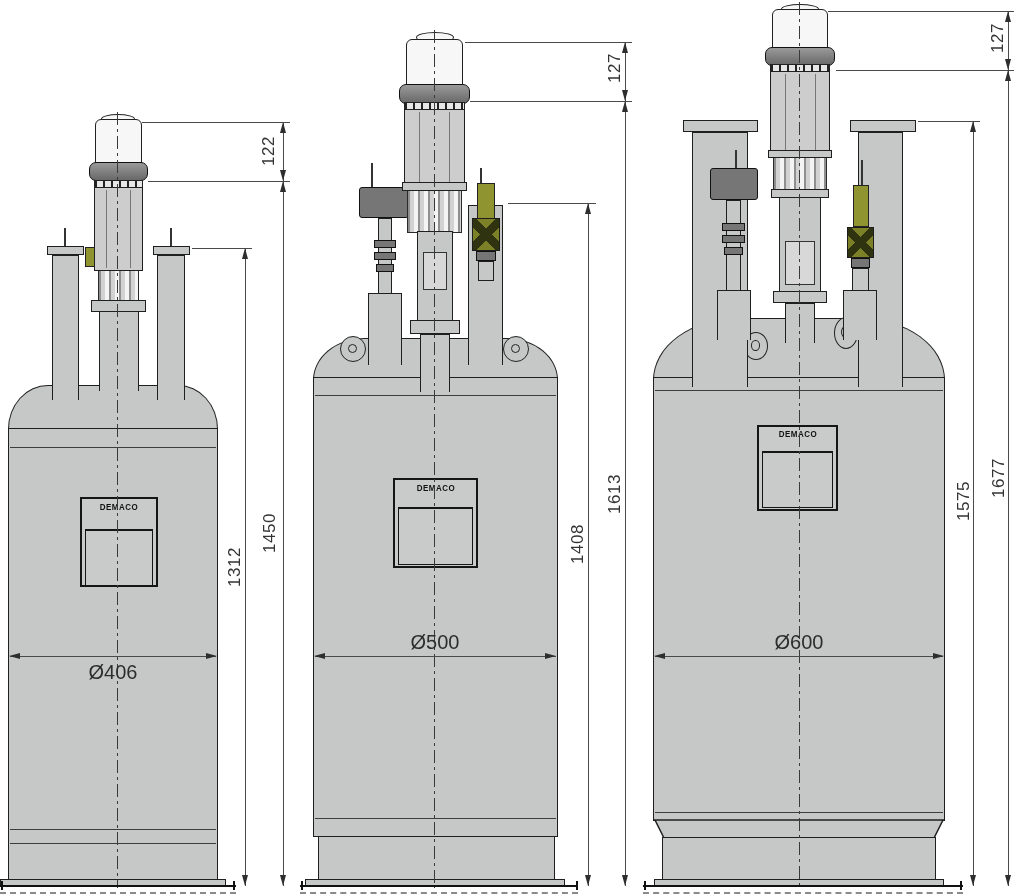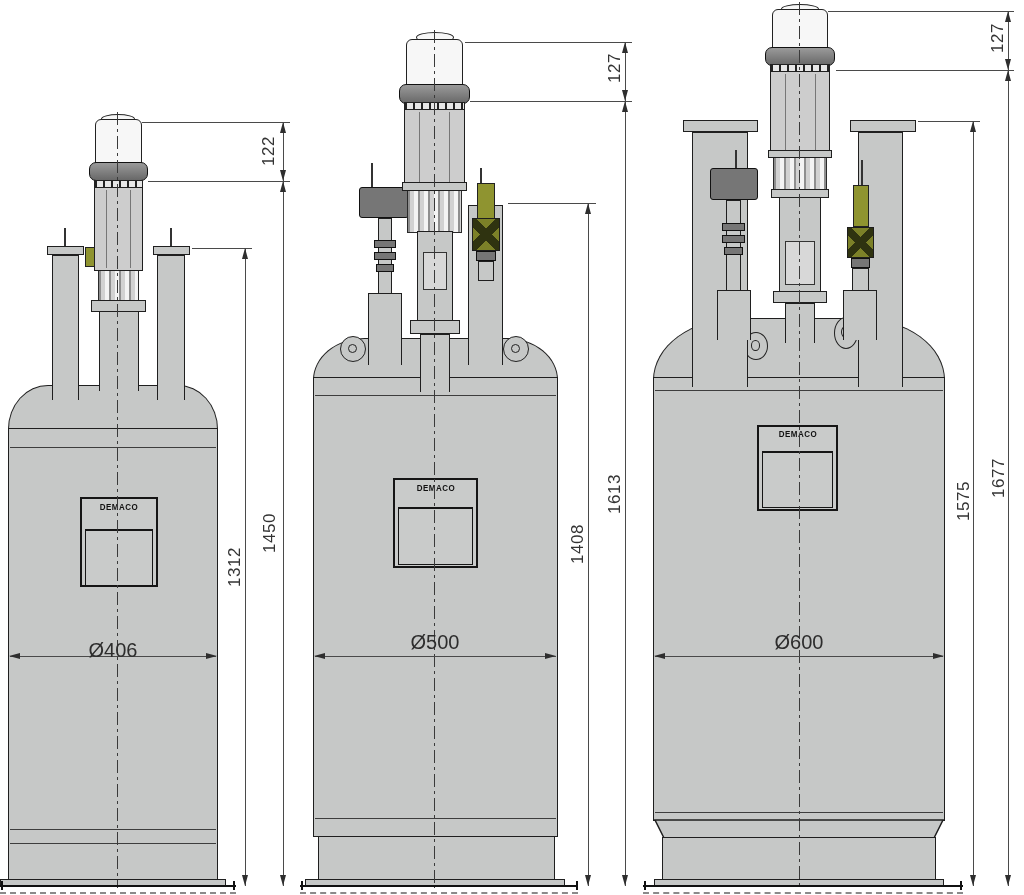--- a/index.html
+++ b/index.html
@@ -91,21 +91,21 @@
     <div class="a au" style="left:280px;top:122px"></div>
     <div class="a ad" style="left:280px;top:170px"></div>
     <div class="a au" style="left:280px;top:181px"></div>
     <div class="a ad" style="left:280px;top:875px"></div>
     <div class="vtxt" style="left:269px;top:151px">122</div>
     <div class="vtxt" style="left:235px;top:567px">1312</div>
     <div class="vtxt" style="left:270px;top:533px">1450</div>
     <div class="a dim" style="left:10px;top:656px;width:206px;height:1px"></div>
     <div class="a al" style="left:9px;top:653px"></div>
     <div class="a ar" style="left:206px;top:653px"></div>
-    <div class="htxt" style="left:113px;top:662px">Ø406</div>
+    <div class="htxt" style="left:113px;top:684px">Ø406</div>
   </div>
 
   <div>
     <div class="a pn" style="left:313px;top:338px;width:245px;height:42px;border-radius:70px 70px 0 0 / 57px 57px 0 0"></div>
     <div class="a lug" style="left:340px;top:336px;width:26px;height:26px">
         <div></div>
       </div>
     <div class="a lug" style="left:503px;top:336px;width:26px;height:26px">
         <div></div>
       </div>

